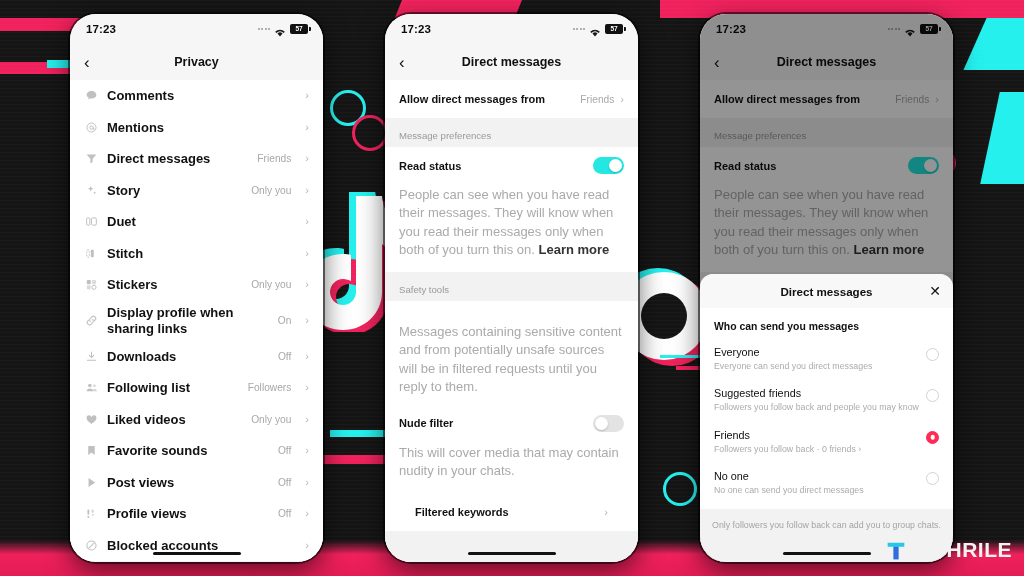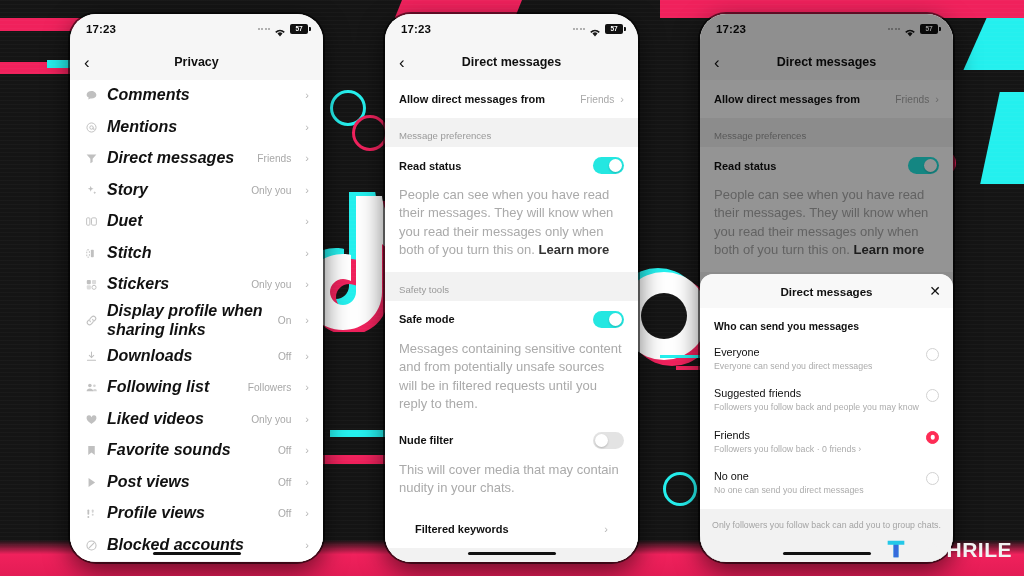--- a/index.html
+++ b/index.html
@@ -102,23 +102,22 @@
     display: flex; align-items: center;
     padding: 0 14px; min-height: 31.5px;
     cursor: pointer; gap: 9px;
   }
   .row .ico {
     width: 14px; height: 14px; flex: 0 0 14px;
     display:flex; align-items:center; justify-content:center;
     color: #b9b9b9;
   }
   .row .lbl {
-    flex: 1 1 auto; font-size: 16px; font-weight: bold; color: #111;
+    flex: 1 1 auto; font-size: 13px; font-weight: bold; color: #111;
     line-height: 1.18;
-    font-style: italic;
   }
   .row .val { font-size: 10.2px; color: #a8a8a8; margin-right: 5px; white-space: nowrap;}
   .row .chev { color: #b6b6b6; font-size: 11px; line-height: 1;}
   .row.tall { min-height: 40px; }
 
   
   .sec-head {
     padding: 12px 14px 6px; font-size: 9.6px; color: #9a9a9a;
     background: #F2F2F2;
   }
@@ -200,21 +199,21 @@
     width: 4.5px; height: 4.5px; border-radius: 50%; background: #fff;
   }
   .sheet-foot {
     padding: 11px 10px 4px; text-align: center;
     font-size: 8.8px; color: #a4a4a4;
   }
 
   
   .watermark {
     position: absolute; right: 12px; bottom: 14px; z-index: 90;
-    display: flex; align-items: flex-start; gap: 10px;
+    display: flex; align-items: flex-end; gap: 10px;
   }
   .wm-text {
     font-size: 21px; font-weight: bold; color: #F2F2F2; letter-spacing: .5px;
     font-family: "Liberation Sans", sans-serif;
   }
   .wm-logo { width: 20px; height: 22px; }
 
   
   .reflect {
     position: absolute; left: 0; right: 0; bottom: 0; height: 36px;
@@ -515,26 +514,20 @@
             </div>
         </div>
         <div class="pref-desc">
           <span>People can see when you have read their messages. They will know when you read their messages only when both of you turn this on. </span><b>Learn more</b>
         </div>
       </div>
 
       <div class="sec-head">Safety tools</div>
 
       <div class="pref" style="padding-bottom:14px;">
-        <div class="pref-top">
-          <div class="pref-title">Safe mode</div>
-          <div class="toggle">
-              <i></i>
-            </div>
-        </div>
         <div class="pref-desc">Messages containing sensitive content and from potentially unsafe sources will be in filtered requests until you reply to them.</div>
       </div>
 
       <div class="pref" style="padding-top:4px; padding-bottom:14px;">
         <div class="pref-top">
           <div class="pref-title">Nude filter</div>
           <div class="toggle off">
               <i></i>
             </div>
         </div>

